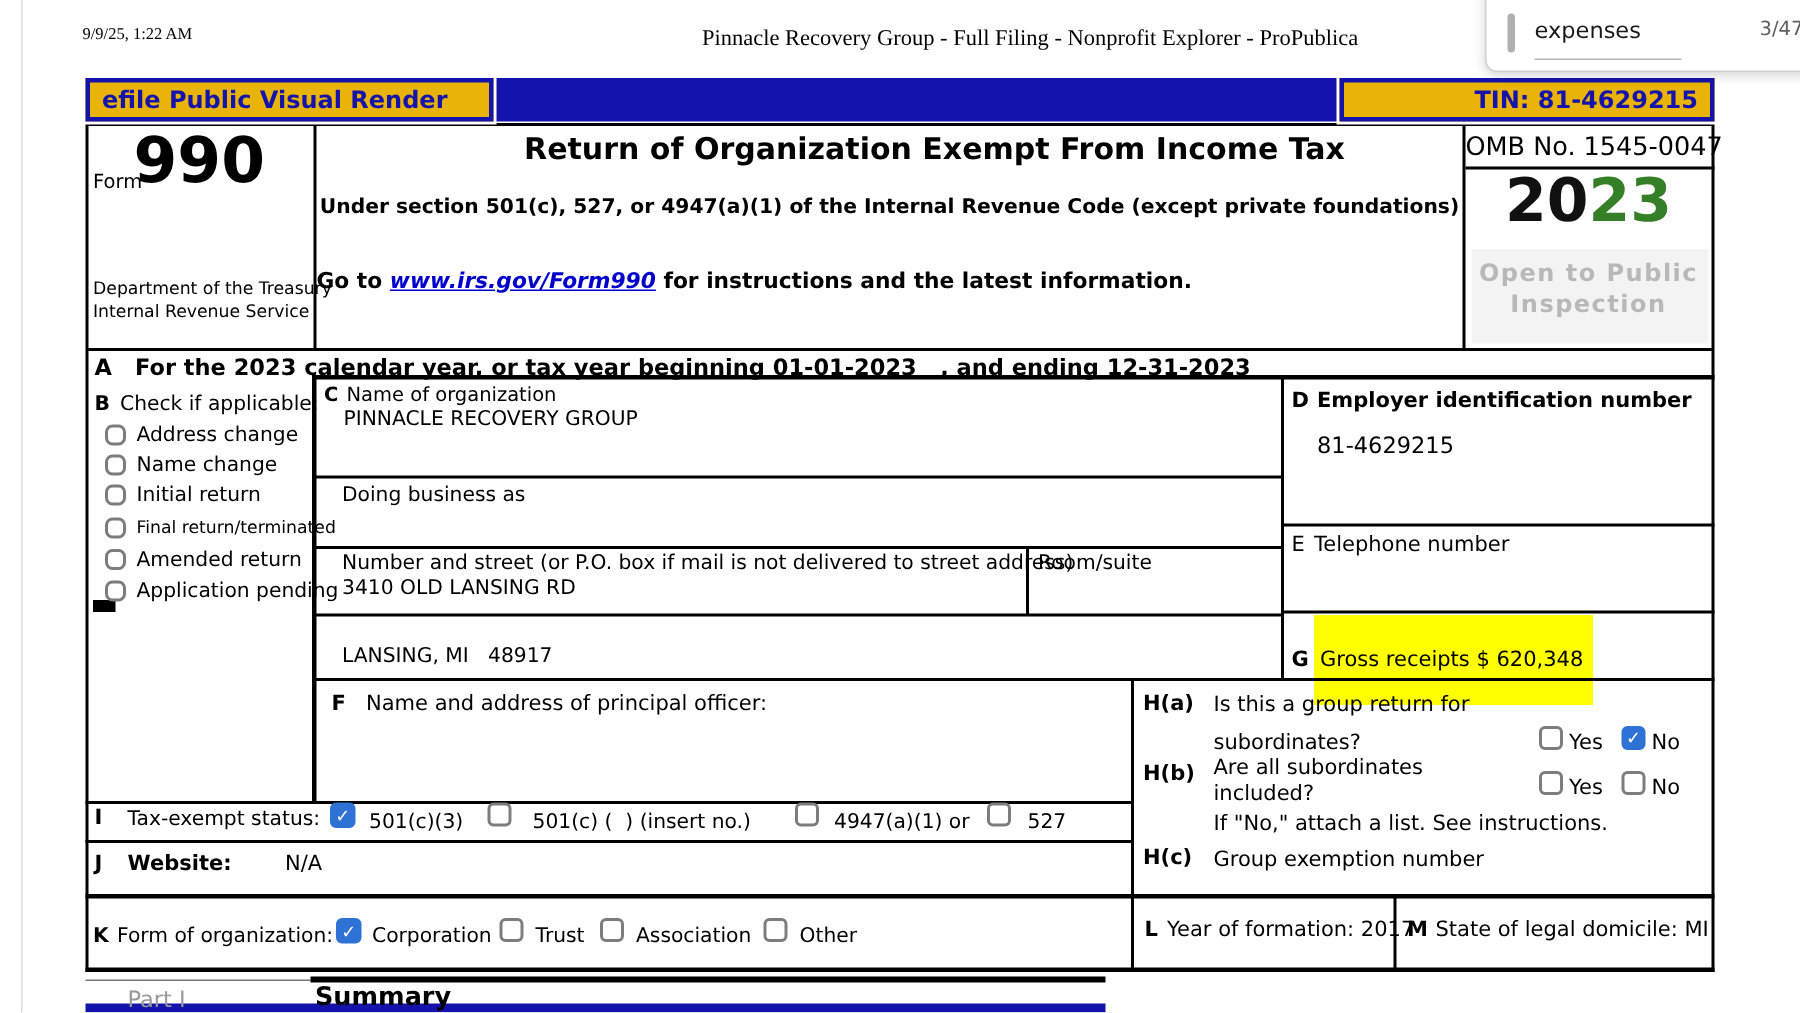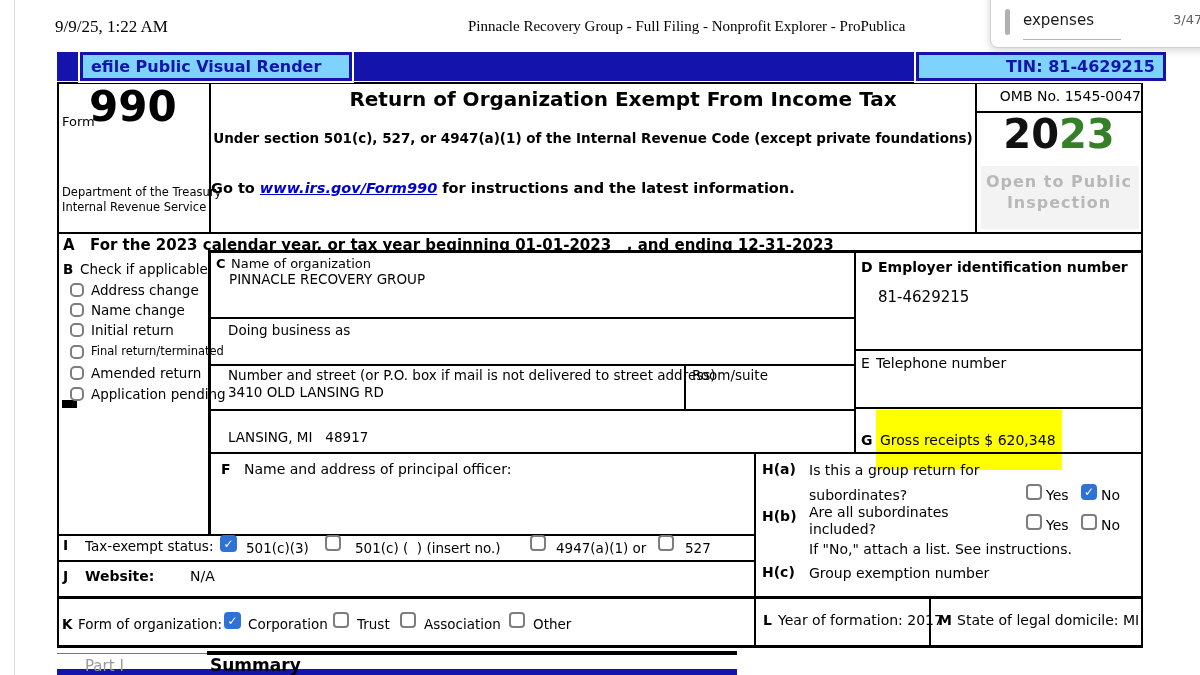--- a/index.html
+++ b/index.html
@@ -8,35 +8,35 @@
   .t{position:absolute;white-space:pre;font-size:13.5px;line-height:1.2;z-index:3;}
   .b{font-weight:bold;}
   .serif{font-family:"Liberation Serif",serif;}
   .ln{position:absolute;background:#000;z-index:2;}
   .navy-bg{background:#1414ad;}
   .cb{position:absolute;width:16px;height:16px;box-sizing:border-box;border:2px solid #7d7d7d;
       border-radius:4px;background:#fff;z-index:4;display:flex;align-items:center;justify-content:center;}
   .cb.small{width:14px;height:14px;border-radius:5px;}
   .cb.checked{background:#2f72d6;border-color:#2f72d6;}
   .cb.checked::after{content:"✓";color:#fff;font-weight:bold;font-size:12px;}
-  .whitebox{position:absolute;box-sizing:border-box;background:#7dd3fc;border:3px solid #1414ad;
-            box-shadow:0 0 0 2px #ffffff;z-index:4;margin-left:23px;}
+  .whitebox{position:absolute;box-sizing:border-box;background:#eab308;border:3px solid #1414ad;
+            box-shadow:0 0 0 2px #ffffff;z-index:4;}
   .whitebox .t{position:static;display:block;}
   #findbar{position:absolute;left:990px;top:-14px;width:235px;height:60px;background:#fff;
            border:1px solid #cfcfcf;border-radius:8px;box-shadow:0 2px 8px rgba(0,0,0,.18);z-index:6;}
   a.irslink{color:#0000cc;font-style:italic;font-weight:bold;text-decoration:underline;}
 </style>
 </head>
 <body>
 
 <div id="screen">
 
   <div class="ln" style="left:14px;top:0;width:1px;height:675px;background:#ddd"></div>
 
-  <div class="t serif" style="left:55px;top:17px;font-size:17px">9/9/25, 1:22 AM</div>
+  <div class="t serif" style="left:55px;top:17px;font-size:11px">9/9/25, 1:22 AM</div>
   <div class="t serif" style="left:468px;top:17px;font-size:15px">Pinnacle Recovery Group - Full Filing - Nonprofit Explorer - ProPublica</div>
 
   <div id="findbar">
     <div style="position:absolute;left:14px;top:22px;width:5px;height:26px;background:#b0b0b0;border-radius:3px"></div>
     <div class="t" style="left:32px;top:24px;font-size:15px;color:#1a1a1a">expenses</div>
     <div style="position:absolute;left:32px;top:52px;width:98px;height:1px;background:#b5b5b5"></div>
     <div class="t" style="left:182px;top:25px;font-size:13px;color:#5f5f5f">3/47</div>
   </div>
 
   <div class="navy-bg" style="position:absolute;left:57px;top:52px;width:1086px;height:29px;z-index:2"></div>
@@ -53,21 +53,21 @@
 
   <div class="t" style="left:62px;top:114px;font-size:13px">Form</div>
   <div class="t b" style="left:89px;top:86px;font-size:42px;line-height:1">990</div>
   <div class="t" style="left:62px;top:186px;font-size:11.5px">Department of the Treasury</div>
   <div class="t" style="left:62px;top:201px;font-size:11.5px">Internal Revenue Service</div>
 
   <div class="t b" style="left:211px;width:824px;top:87px;font-size:20px;text-align:center">Return of Organization Exempt From Income Tax</div>
   <div class="t b" style="left:211px;width:764px;top:130px;font-size:13.5px;text-align:center">Under section 501(c), 527, or 4947(a)(1) of the Internal Revenue Code (except private foundations)</div>
   <div class="t b" style="left:211px;width:764px;top:180px;font-size:14.5px;"><span>Go to </span><a class="irslink" href="#">www.irs.gov/Form990</a><span> for instructions and the latest information.</span></div>
 
-  <div class="t" style="left:977px;width:164px;top:88px;font-size:14px;text-align:right">OMB No. 1545-0047</div>
+  <div class="t" style="left:977px;width:164px;top:88px;font-size:17px;text-align:right">OMB No. 1545-0047</div>
   <div class="ln" style="left:977px;top:111px;width:166px;height:2px"></div>
   <div class="t b" style="left:977px;width:164px;top:114px;font-size:40px;line-height:1;text-align:center"><span style="color:#111">20</span><span style="color:#358027">23</span></div>
   <div style="position:absolute;left:981px;top:166px;width:158px;height:63px;background:#f3f3f3;z-index:2"></div>
   <div class="t b" style="left:977px;width:164px;top:172px;font-size:16px;color:#b8b8b8;text-align:center;letter-spacing:1px">Open to Public</div>
   <div class="t b" style="left:977px;width:164px;top:193px;font-size:16px;color:#b8b8b8;text-align:center;letter-spacing:1px">Inspection</div>
 
   <div class="t b" style="left:63px;top:236px;font-size:15px">A</div>
   <div class="t b" style="left:90px;top:236px;font-size:15px">For the 2023 calendar year, or tax year beginning 01-01-2023   , and ending 12-31-2023</div>
 
   <div class="ln" style="left:57px;top:234px;width:2px;height:414px"></div>

